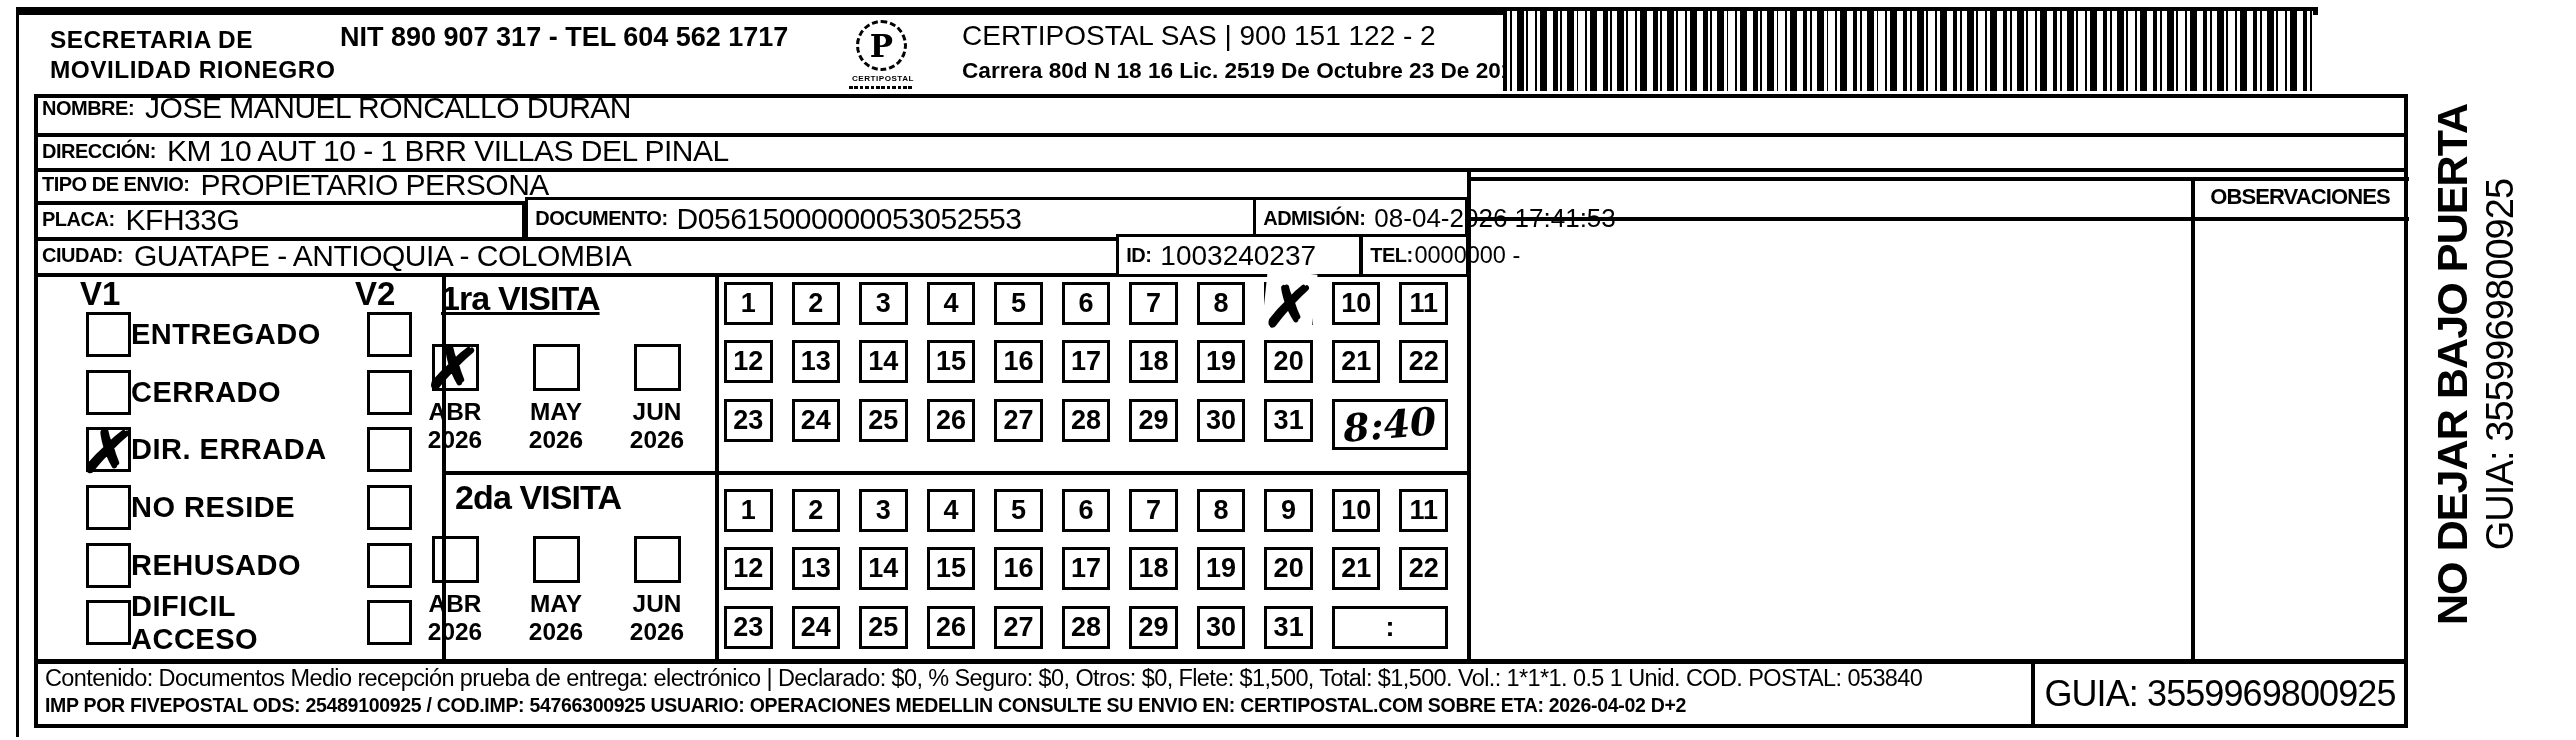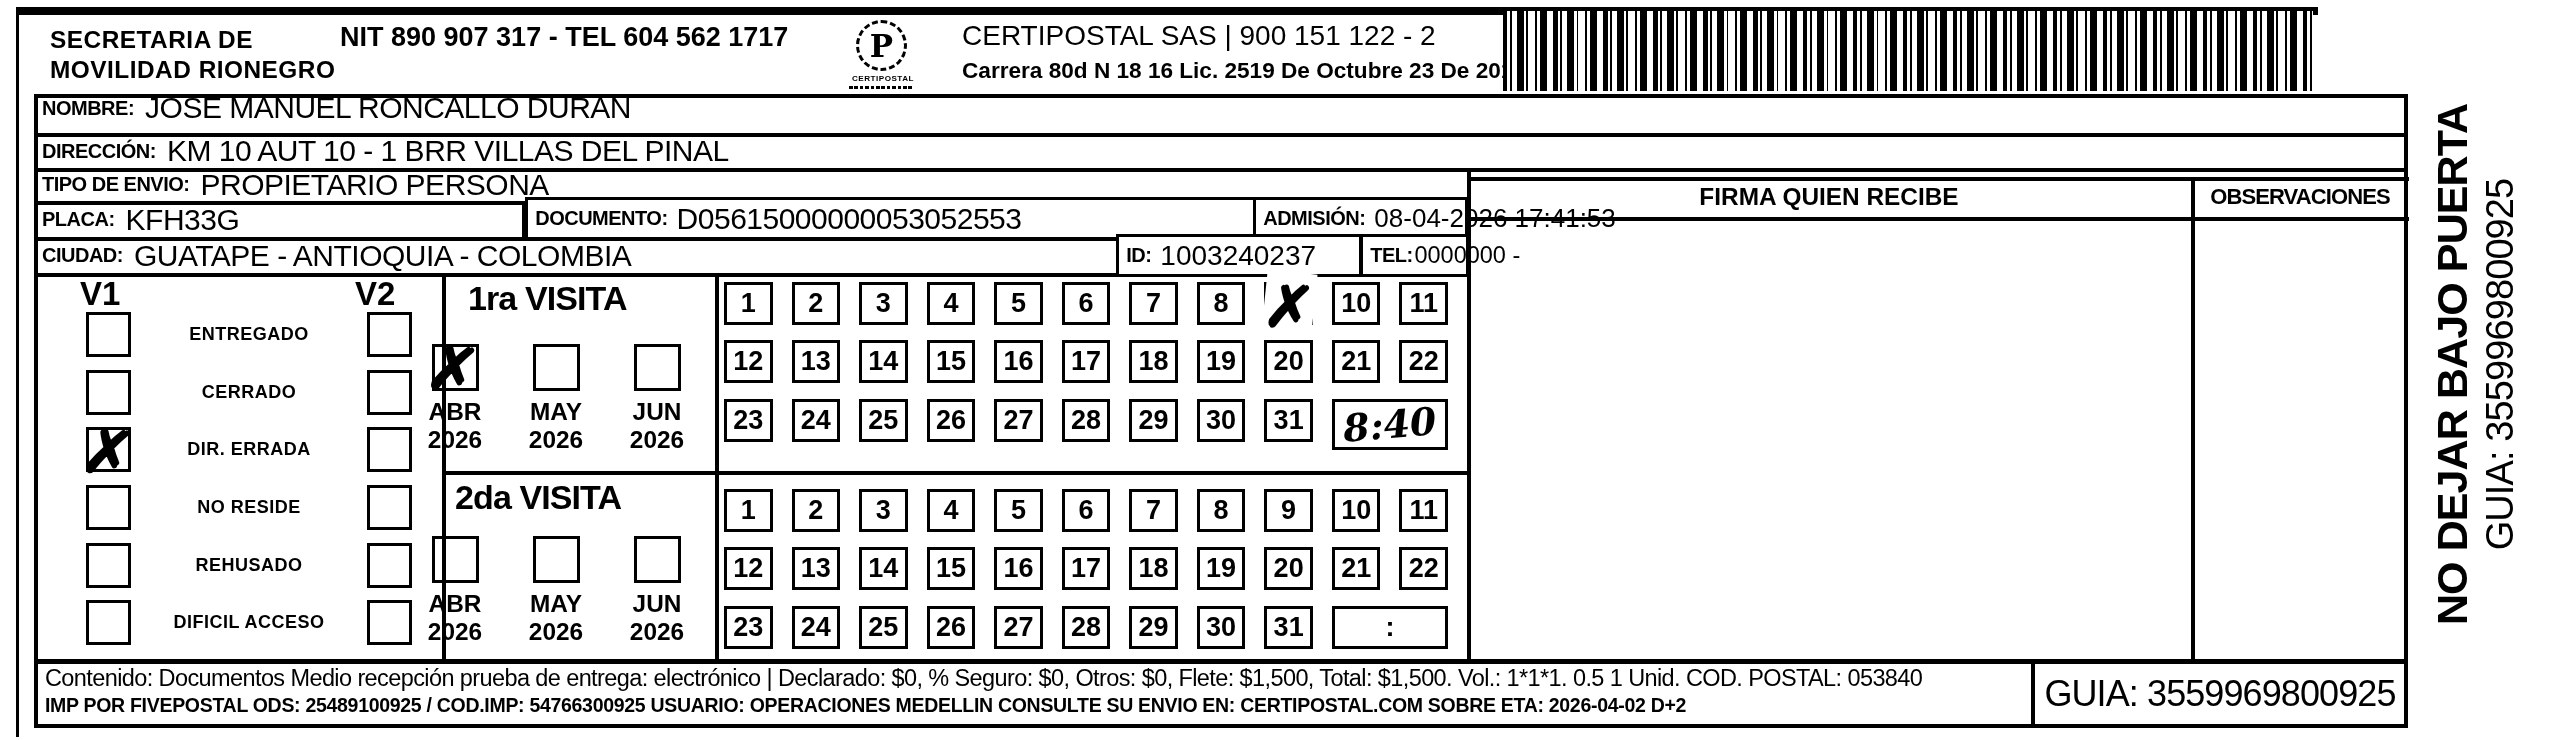--- a/index.html
+++ b/index.html
@@ -33,21 +33,21 @@
   .fieldrow { position:absolute; display:flex; align-items:center; gap:11px; white-space:nowrap; }
 
   .cellbox { position:absolute; border:3.6px solid #000; display:flex; align-items:center; gap:9px; padding-left:7.2px; white-space:nowrap; background:#fff; }
 
   
   .vhead { font-size:33px; font-weight:bold; }
   .cbcol { position:absolute; left:86px; top:312px; width:326px; display:flex; flex-direction:column; gap:12.7px; }
   .cbrow { display:flex; align-items:center; height:45px; }
   .cbx { position:relative; width:45px; height:45px; border:3.6px solid #000; flex:none; }
   .cbx.checked::after { content:"\2717"; position:absolute; left:-7.2px; top:-14.5px; font-size:62px; font-weight:bold; transform:rotate(8deg); font-family:"DejaVu Serif",serif; }
-  .cblabel { flex:1; text-align:center; font-size:18px; font-weight:bold; letter-spacing:0.5px; }
+  .cblabel { flex:1; font-size:29px; font-weight:bold; letter-spacing:0.5px; }
 
   
   .visit-title { position:absolute; font-size:34px; font-weight:bold; letter-spacing:-0.9px; }
   .months { position:absolute; display:flex; gap:27px; }
   .month { width:74px; display:flex; flex-direction:column; align-items:center; }
   .month .cbx { width:47px; height:47px; }
   .month .mlabel { margin-top:7.2px; font-size:24.4px; font-weight:bold; }
   .month .myear { font-size:24.4px; font-weight:bold; }
 
   .daygrid { position:absolute; width:724px; display:grid; grid-template-columns:repeat(11,1fr); column-gap:19px; row-gap:15.4px; }
@@ -185,21 +185,21 @@
         <span class="cbx"></span>
       </div>
 
       <div class="cbrow">
         <span class="cbx"></span>
         <span class="cblabel">DIFICIL ACCESO</span>
         <span class="cbx"></span>
       </div>
     </div>
 
-  <div class="visit-title" style="left:468px; top:279px;">1ra VISITA</div>
+  <div class="visit-title" style="left:441px; top:279px;text-decoration:underline;">1ra VISITA</div>
   <div class="months" style="left:418px; top:344px;">
 
       <div class="month">
         <span class="cbx checked"></span>
         <span class="mlabel">ABR</span>
         <span class="myear">2026</span>
       </div>
 
       <div class="month">
         <span class="cbx"></span>
@@ -489,21 +489,20 @@
 
       <div class="day">
         <span>30</span>
       </div>
 
       <div class="day">
         <span>31</span>
       </div>
     </div>
 
-  <div class="panel-head" style="left:1467px; top:177px; width:724px; height:40px; font-size:24.4px;">FIRMA QUIEN RECIBE</div>
   <div class="panel-head" style="left:2195px; top:177px; width:210px; height:40px; font-size:22px; letter-spacing:-0.9px;">OBSERVACIONES</div>
   <div class="abs" style="left:1470px; top:221px; width:717px; height:435px;"></div>
   <div class="abs" style="left:2195px; top:221px; width:210px; height:435px;"></div>
 
   <div class="abs foot1">Contenido: Documentos Medio recepción prueba de entrega: electrónico | Declarado: $0, % Seguro: $0, Otros: $0, Flete: $1,500, Total: $1,500. Vol.: 1*1*1. 0.5  1 Unid. COD. POSTAL: 053840</div>
   <div class="abs foot2">IMP POR FIVEPOSTAL ODS: 25489100925 / COD.IMP: 54766300925 USUARIO: OPERACIONES MEDELLIN CONSULTE SU ENVIO EN: CERTIPOSTAL.COM SOBRE ETA: 2026-04-02 D+2</div>
   <div class="abs guiabox">GUIA: 3559969800925</div>
 
   <div class="abs side-rot">
     <div class="side-warning">NO DEJAR BAJO PUERTA</div>

